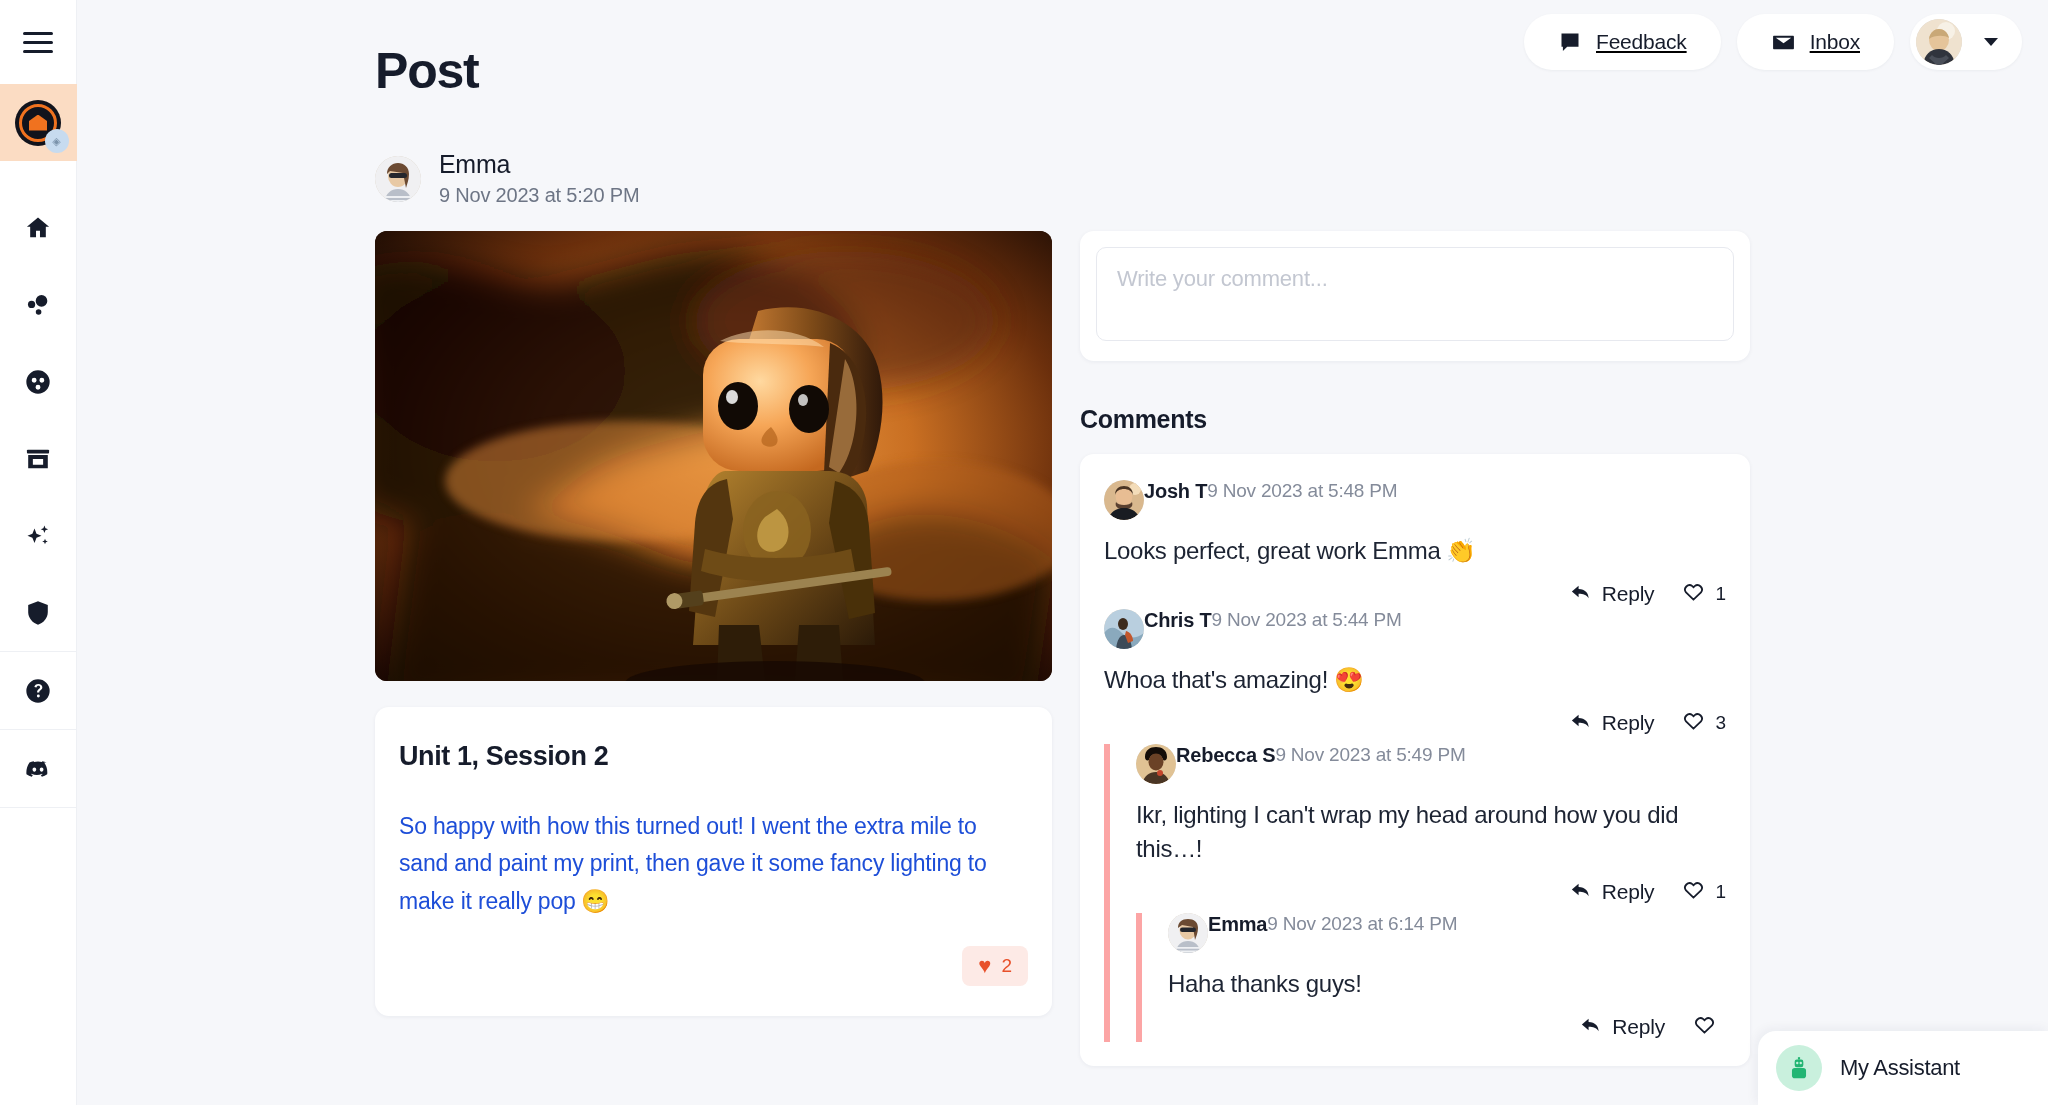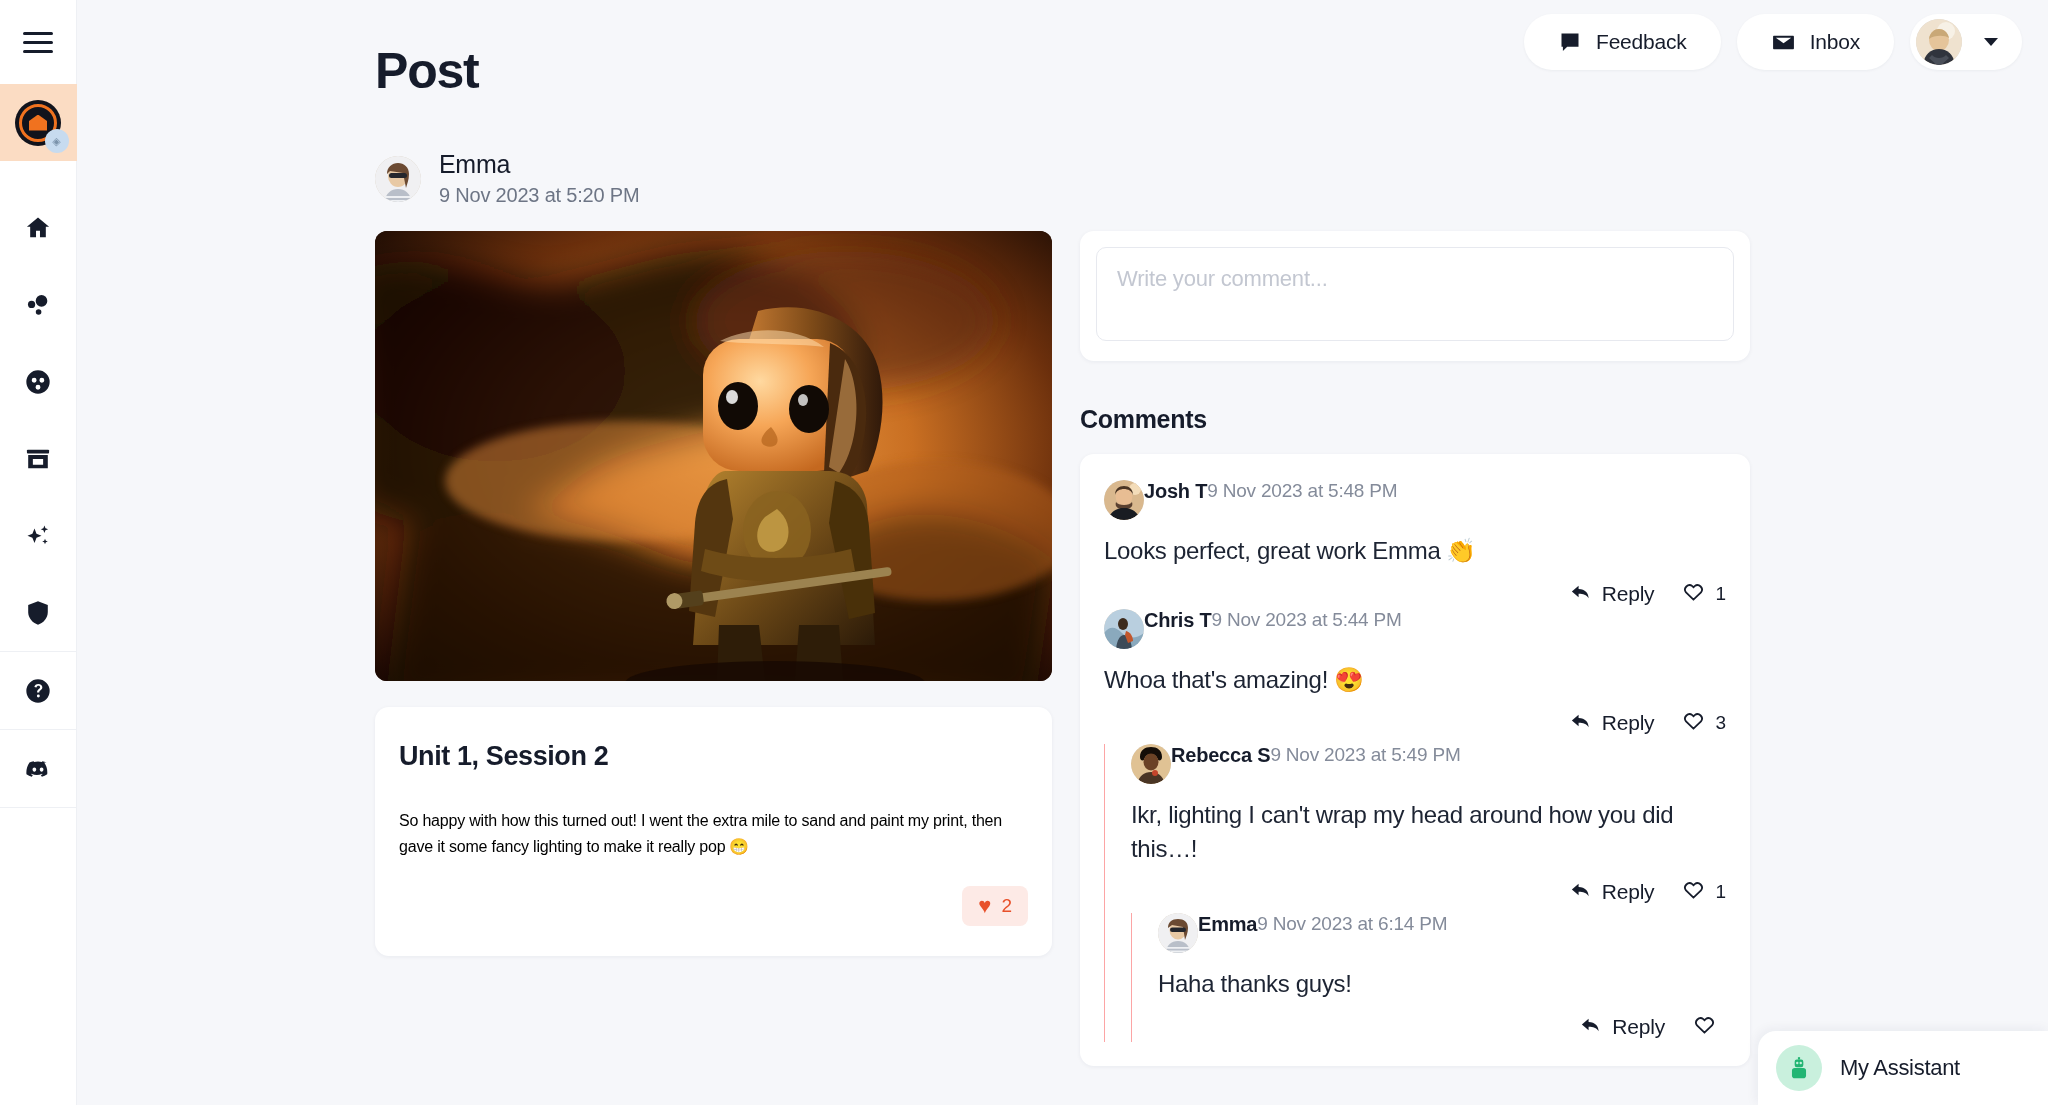--- a/index.html
+++ b/index.html
@@ -87,20 +87,21 @@
     position: absolute; top: 0; right: 0;
     height: 84px; display: flex; align-items: center;
     gap: 16px; padding-right: 26px;
     z-index: 4;
   }
   .pill {
     height: 56px; border-radius: 28px; background: #ffffff;
     display: flex; align-items: center; gap: 14px;
     padding: 0 34px; cursor: pointer;
     box-shadow: 0 1px 3px rgba(20,30,60,.05);
+    text-decoration: underline;
   }
   .pill .label { font-size: 21px; color: #161c2b; letter-spacing: -0.2px; }
   .pill svg { display: block; color: #161c2b; }
 
   .user-pill {
     height: 56px; border-radius: 28px; background: #ffffff;
     display: flex; align-items: center; gap: 22px;
     padding: 0 24px 0 6px; cursor: pointer;
     box-shadow: 0 1px 3px rgba(20,30,60,.05);
   }
@@ -143,22 +144,22 @@
   .post-card {
     margin-top: 26px; background: #fff; border-radius: 14px;
     padding: 34px 24px 30px 24px;
     box-shadow: 0 1px 4px rgba(20,30,60,.06);
     position: relative;
   }
   .post-card .title {
     font-size: 27px; font-weight: 700; color: #161c2b; letter-spacing: -0.4px;
   }
   .post-card .body {
-    margin-top: 36px; font-size: 16px; line-height: 1.62;
-    color: #000000; letter-spacing: -0.2px;
+    margin-top: 36px; font-size: 23px; line-height: 1.62;
+    color: #1d4ed8; letter-spacing: -0.2px;
   }
   .reaction-row { display: flex; justify-content: flex-end; margin-top: 26px; }
   .reaction {
     background: #fdeae6; border-radius: 8px;
     display: flex; align-items: center; gap: 10px;
     padding: 9px 16px; cursor: pointer;
   }
   .reaction .heart { color: #e8502a; font-size: 22px; line-height: 1; }
   .reaction .count { color: #e8502a; font-size: 19px; }
 
@@ -198,21 +199,21 @@
   .cmt-actions {
     display: flex; align-items: center; justify-content: flex-end;
     gap: 28px; margin-top: 12px;
   }
   .act {
     display: flex; align-items: center; gap: 10px;
     cursor: pointer; color: #161c2b; justify-content: space-between;
   }
   .act .txt { font-size: 21px; color: #161c2b; letter-spacing: -0.2px; }
   .act .num { font-size: 19px; color: #161c2b; }
-  .nest { border-left: 1px solid #fca5a5; padding-left: 26px; margin-top: 6px; }
+  .nest { border-left: 6px solid #fca5a5; padding-left: 26px; margin-top: 6px; }
 
   
   .assistant {
     position: absolute; right: 0; bottom: 0;
     background: #fff; border-top-left-radius: 18px;
     height: 74px; width: 290px;
     display: flex; align-items: center; gap: 18px;
     padding-left: 18px; cursor: pointer;
     box-shadow: -2px -2px 12px rgba(20,30,60,.06);
     z-index: 6;

